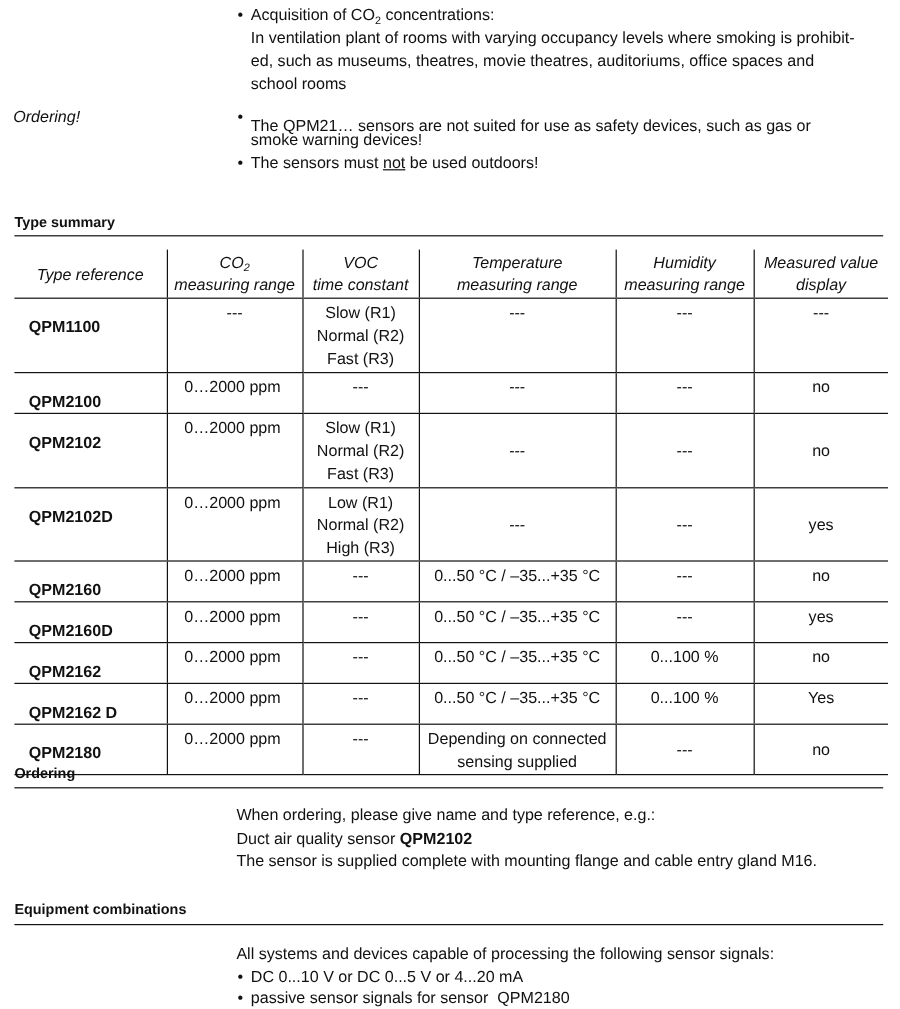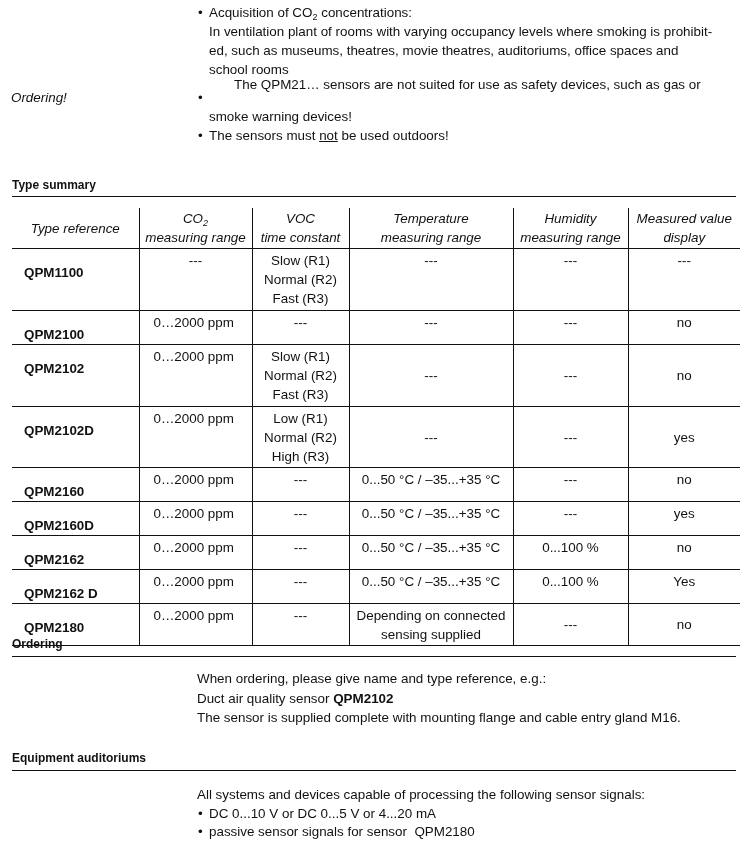--- a/index.html
+++ b/index.html
@@ -38,21 +38,21 @@
 <body>
 
 <div class="abs line bullet" style="top:3px;">•</div>
 <div class="abs line btext" style="top:3px;"><span>Acquisition of CO</span><sub>2</sub><span> concentrations:</span></div>
 <div class="abs line btext" style="top:22px;">In ventilation plant of rooms with varying occupancy levels where smoking is prohibit-</div>
 <div class="abs line btext" style="top:41px;">ed, such as museums, theatres, movie theatres, auditoriums, office spaces and</div>
 <div class="abs line btext" style="top:60px;">school rooms</div>
 
 <div class="abs line" style="top:88px; left:11px; font-style:italic;">Ordering!</div>
 <div class="abs line bullet" style="top:88px;">•</div>
-<div class="abs line btext" style="top:75px;margin-left:25px;">The QPM21… sensors are not suited for use as safety devices, such as gas or</div>
+<div class="abs line btext" style="top:95px;">The QPM21… sensors are not suited for use as safety devices, such as gas or</div>
 <div class="abs line btext" style="top:107px;">smoke warning devices!</div>
 <div class="abs line bullet" style="top:126px;">•</div>
 <div class="abs line btext" style="top:126px;"><span>The sensors must </span><span class="u">not</span><span> be used outdoors!</span></div>
 
 <div class="abs line hdr" style="top:176px; left:12px;">Type summary</div>
 <div class="rule" style="top:196px;"></div>
 
 <table class="ts">
   <colgroup>
     <col style="width:127px">
@@ -154,19 +154,19 @@
   </tr>
 </tbody>
   </table>
 
 <div class="abs line hdr" style="top:635px; left:12px;">Ordering</div>
 <div class="rule" style="top:656px;"></div>
 <div class="abs line" style="top:669px; left:197px;">When ordering, please give name and type reference, e.g.:</div>
 <div class="abs line" style="top:689px; left:197px;"><span>Duct air quality sensor </span><b>QPM2102</b></div>
 <div class="abs line" style="top:708px; left:197px;">The sensor is supplied complete with mounting flange and cable entry gland M16.</div>
 
-<div class="abs line hdr" style="top:749px; left:12px;">Equipment auditoriums</div>
+<div class="abs line hdr" style="top:749px; left:12px;">Equipment combinations</div>
 <div class="rule" style="top:770px;"></div>
 <div class="abs line" style="top:785px; left:197px;">All systems and devices capable of processing the following sensor signals:</div>
 <div class="abs line" style="top:804px; left:198px;">•</div>
 <div class="abs line" style="top:804px; left:209px;">DC 0...10 V or DC 0...5 V or 4...20 mA</div>
 <div class="abs line" style="top:822px; left:198px;">•</div>
 <div class="abs line" style="top:822px; left:209px; white-space:pre;">passive sensor signals for sensor  QPM2180</div>
 
 </body></html>

